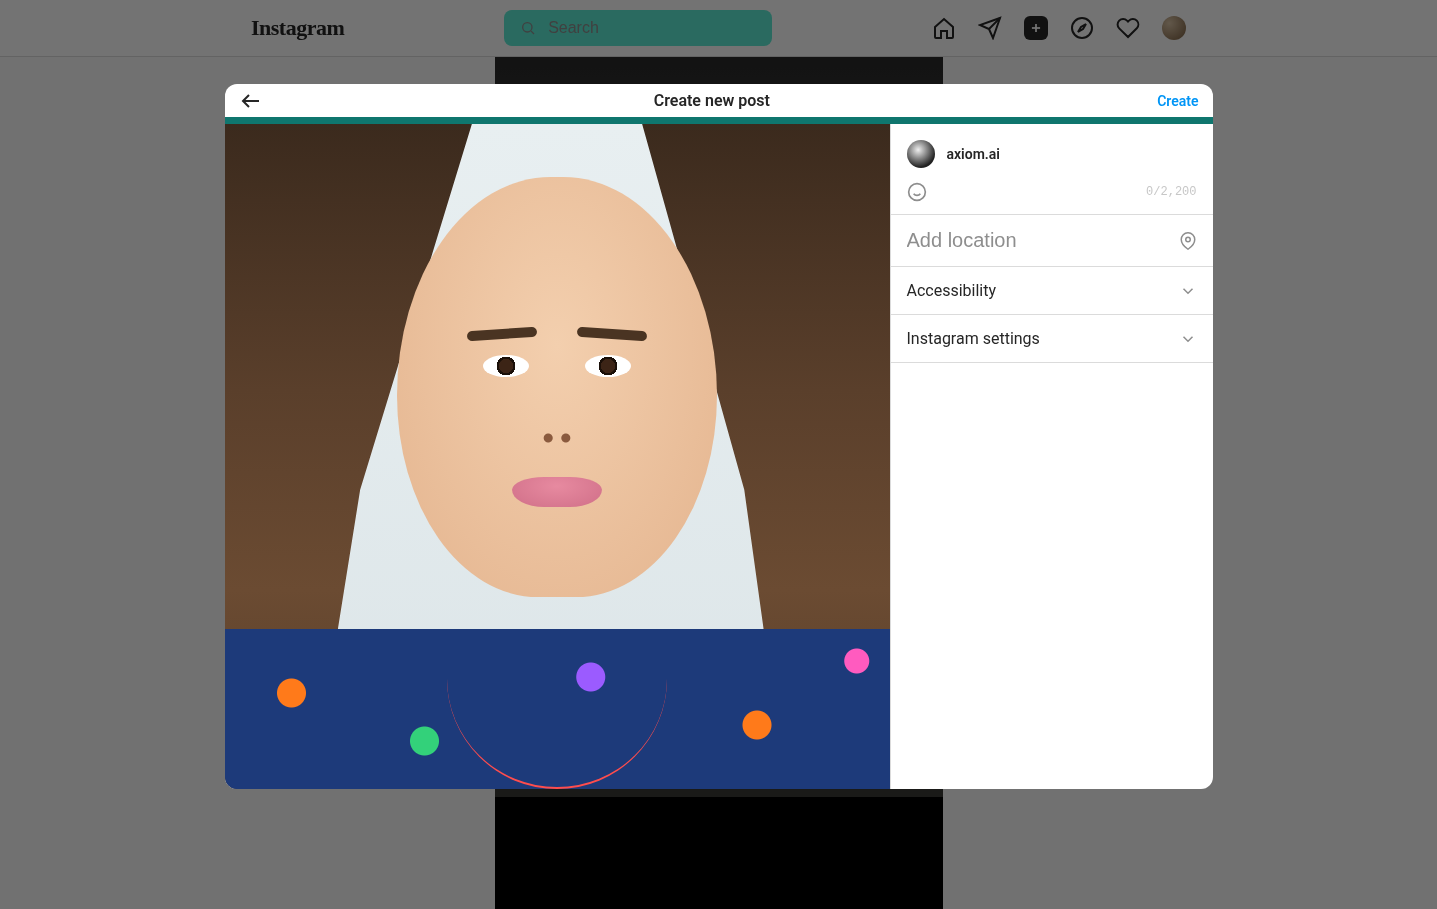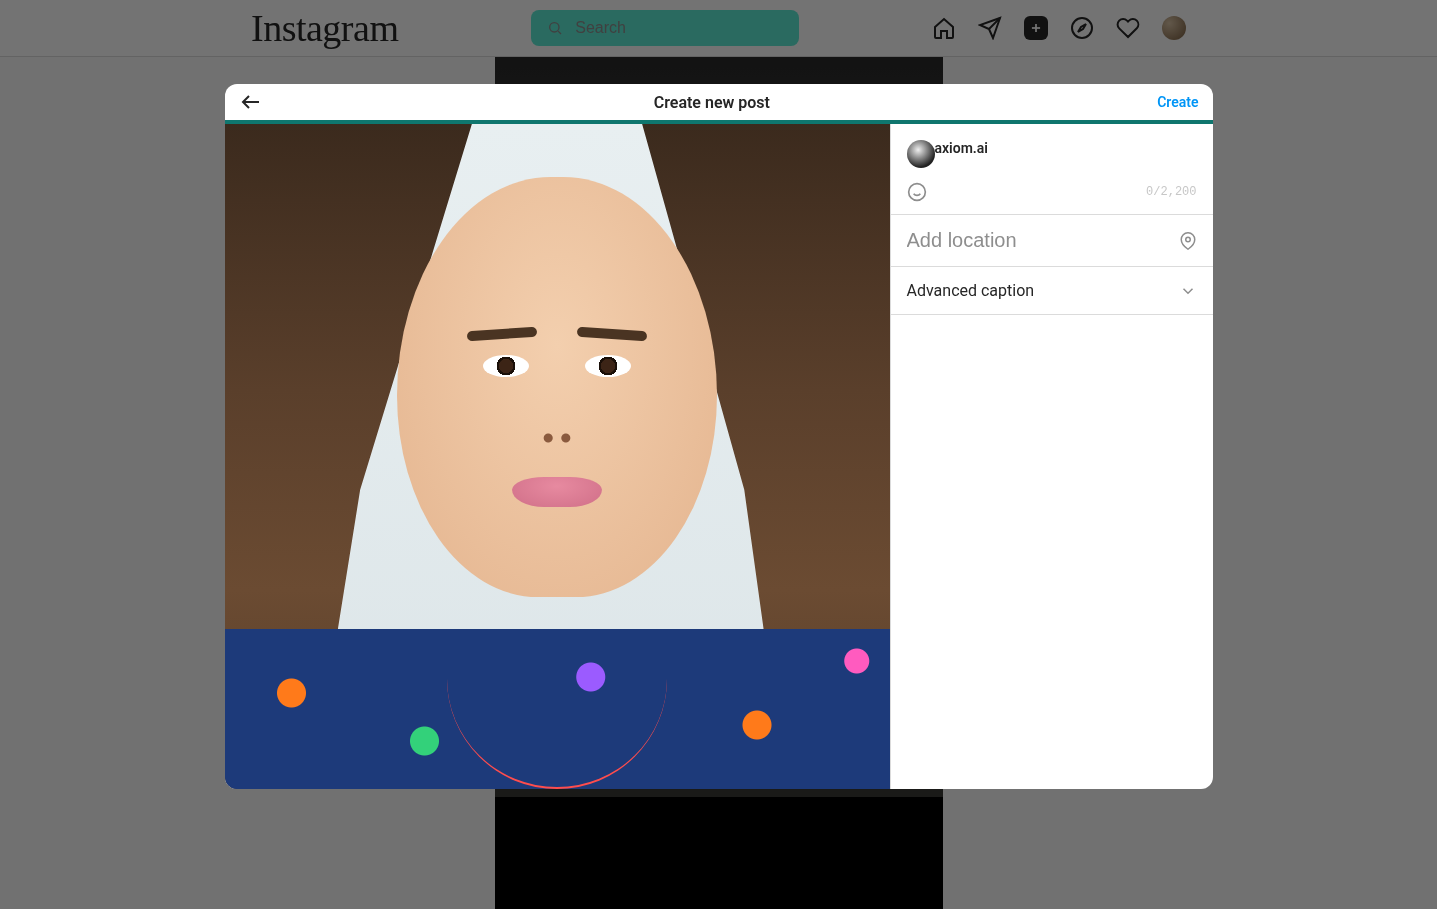--- a/index.html
+++ b/index.html
@@ -22,22 +22,22 @@
     justify-content: center;
   }
   .topnav-inner {
     width: 935px;
     display: flex;
     align-items: center;
     justify-content: space-between;
   }
   .logo {
     font-family: "Brush Script MT", cursive;
-    font-size: 38px;
-    font-weight: 400;
+    font-size: 22px;
+    font-weight: 700;
     color: #262626;
     letter-spacing: -0.5px;
     user-select: none;
   }
   .search-wrap {
     position: relative;
     width: 268px;
     height: 36px;
     background: #5eead4;
     border-radius: 8px;
@@ -118,21 +118,21 @@
   .modal {
     width: 988px;
     background: #fff;
     border-radius: 12px;
     overflow: hidden;
     display: flex;
     flex-direction: column;
   }
   .modal-header {
     height: 40px;
-    border-bottom: 4px solid #0f766e;
+    border-bottom: 7px solid #0f766e;
     display: flex;
     align-items: center;
     justify-content: space-between;
     padding: 0 14px;
   }
   .modal-back { width:28px; display:flex; align-items:center; cursor:pointer;}
   .modal-title { font-size: 16px; font-weight: 600; color:#262626;}
   .modal-share { font-size: 14px; font-weight:600; color:#0095f6; cursor:pointer;}
   .modal-body {
     display: flex;
@@ -194,21 +194,21 @@
   .necklace { position:absolute; bottom:0; left:50%; transform:translateX(-50%); width:220px; height:220px; border:2px solid #ff4d4d; border-top:none; border-left:none; border-right:none; border-radius:0 0 220px 220px;}
 
   
   .details-pane {
     flex: 1;
     border-left: 1px solid #dbdbdb;
     display:flex;
     flex-direction:column;
   }
   .user-row {
-    display:flex; align-items:flex-start; 
+    display:flex; align-items:center; gap:12px;
     padding: 16px 16px 8px 16px;
   }
   .user-avatar {
     width:28px; height:28px; border-radius:50%;
     background: radial-gradient(circle at 40% 35%, #efefef, #222 70%);
     flex-shrink:0;
   }
   .user-name { font-size:14px; font-weight:600; color:#262626;}
   .caption-area {
     flex: 0 0 170px;
@@ -355,23 +355,29 @@
         </div>
 
         <div class="section placeholder">
           <input placeholder="Add location" style="">
           <svg class="loc-icon" viewBox="0 0 24 24" fill="none" stroke="currentColor" stroke-width="2">
               <path d="M21 10c0 7-9 13-9 13S3 17 3 10a9 9 0 1 1 18 0z"></path>
               <circle cx="12" cy="10" r="3"></circle>
             </svg>
         </div>
 
-
-        <div class="section section-last">
-          <span>Advanced caption</span>
+        <div class="section">
+          <span>Accessibility</span>
           <svg class="chev" viewBox="0 0 24 24" fill="none" stroke="currentColor" stroke-width="2">
               <polyline points="6 9 12 15 18 9"></polyline>
             </svg>
         </div>
+
+        <div class="section section-last">
+          <span>Instagram settings</span>
+          <svg class="chev" viewBox="0 0 24 24" fill="none" stroke="currentColor" stroke-width="2">
+              <polyline points="6 9 12 15 18 9"></polyline>
+            </svg>
+        </div>
       </div>
     </div>
   </div>
 </div>
 
 </body></html>

